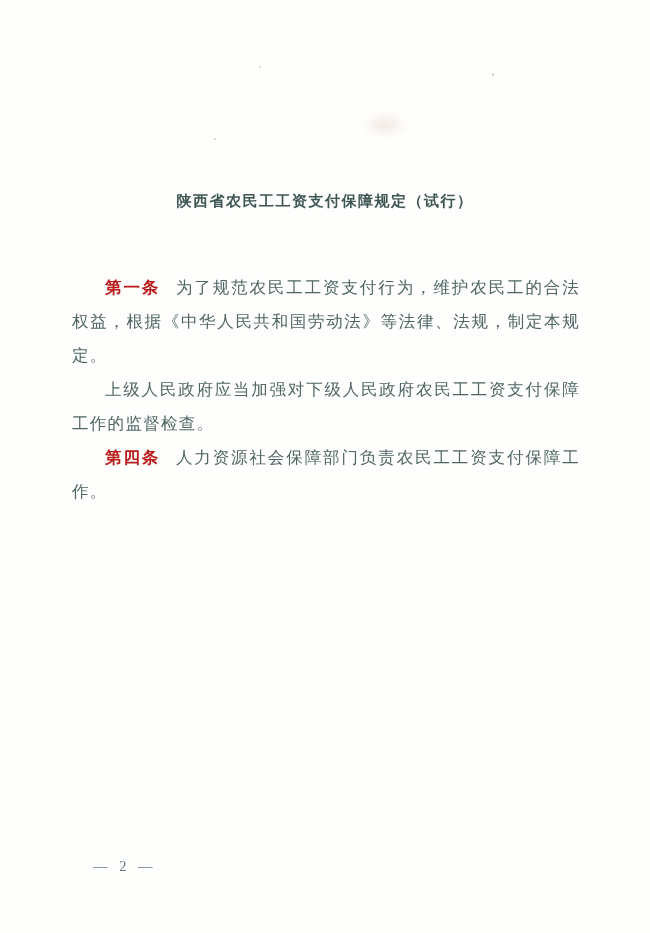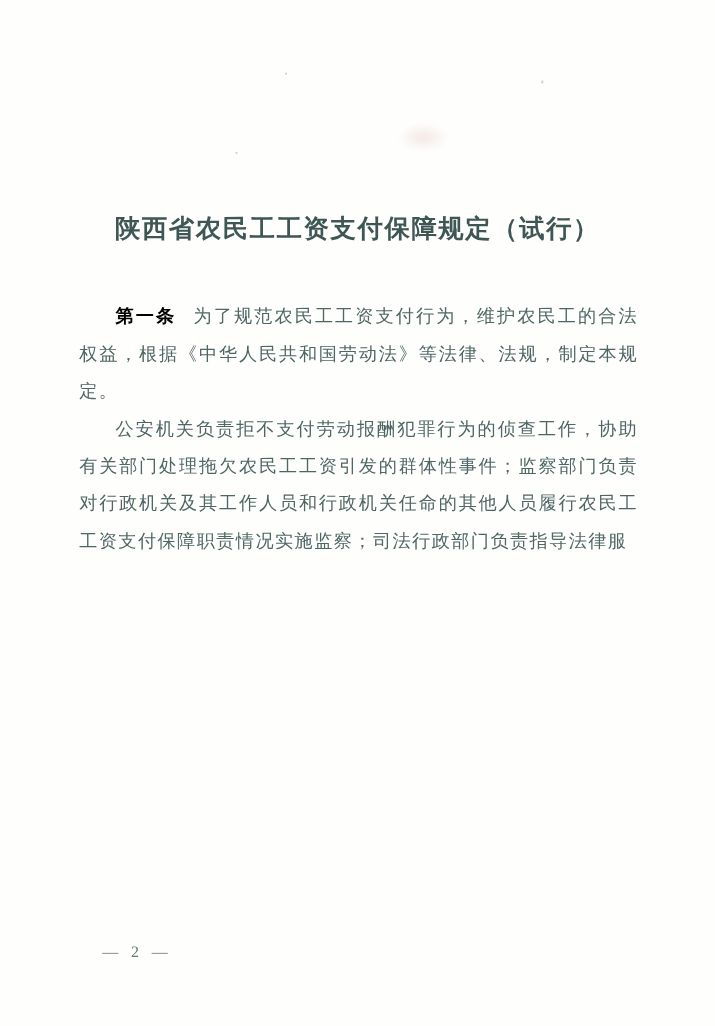--- a/index.html
+++ b/index.html
@@ -32,21 +32,21 @@
   .speck.s2 { left: 492px; top: 73px;  width: 2px; height: 3px; }
   .speck.s3 { left: 214px; top: 138px; width: 2px; height: 2px; }
 
   .doc-title {
     position: absolute;
     left: 0;
     top: 192px;
     width: 100%;
     margin: 0;
     text-align: center;
-    font-size: 23px;
+    font-size: 15px;
     font-weight: bold;
     letter-spacing: 1.5px;
     color: #3e5755;
   }
   .doc-body {
     position: absolute;
     left: 72px;
     top: 271px;
     width: 508px;
     color: #4f6665;
@@ -55,21 +55,21 @@
     letter-spacing: 1.3px;
     text-align: justify;
     text-justify: inter-ideograph;
   }
   .doc-body p {
     margin: 0;
     text-indent: 2em;
   }
   .article-lead {
     font-weight: bold;
-    color: #000000;
+    color: #b91c1c;
     margin-right: 0.95em;
   }
   .article-lead:empty { display: none; margin: 0; }
 
   .page-number {
     position: absolute;
     left: 93px;
     top: 858px;
     font-size: 14.5px;
     letter-spacing: 4px;
@@ -89,23 +89,26 @@
   <h1 class="doc-title">陕西省农民工工资支付保障规定（试行）</h1>
 
   <div class="doc-body">
 
     <p>
       <span class="article-lead">第一条</span><span>为了规范农民工工资支付行为，维护农民工的合法权益，根据《中华人民共和国劳动法》等法律、法规，制定本规定。</span>
     </p>
 
 
 
-
+    <p>
+      <span>上级人民政府应当加强对下级人民政府农民工工资支付保障工作的监督检查。</span>
+    </p>
 
     <p>
-      <span>公安机关负责拒不支付劳动报酬犯罪行为的侦查工作，协助有关部门处理拖欠农民工工资引发的群体性事件；监察部门负责对行政机关及其工作人员和行政机关任命的其他人员履行农民工工资支付保障职责情况实施监察；司法行政部门负责指导法律服</span>
+      <span class="article-lead">第四条</span><span>人力资源社会保障部门负责农民工工资支付保障工作。</span>
     </p>
+
 
   </div>
 
   <div class="page-number">— 2 —</div>
 
 </div>
 
 </body></html>

